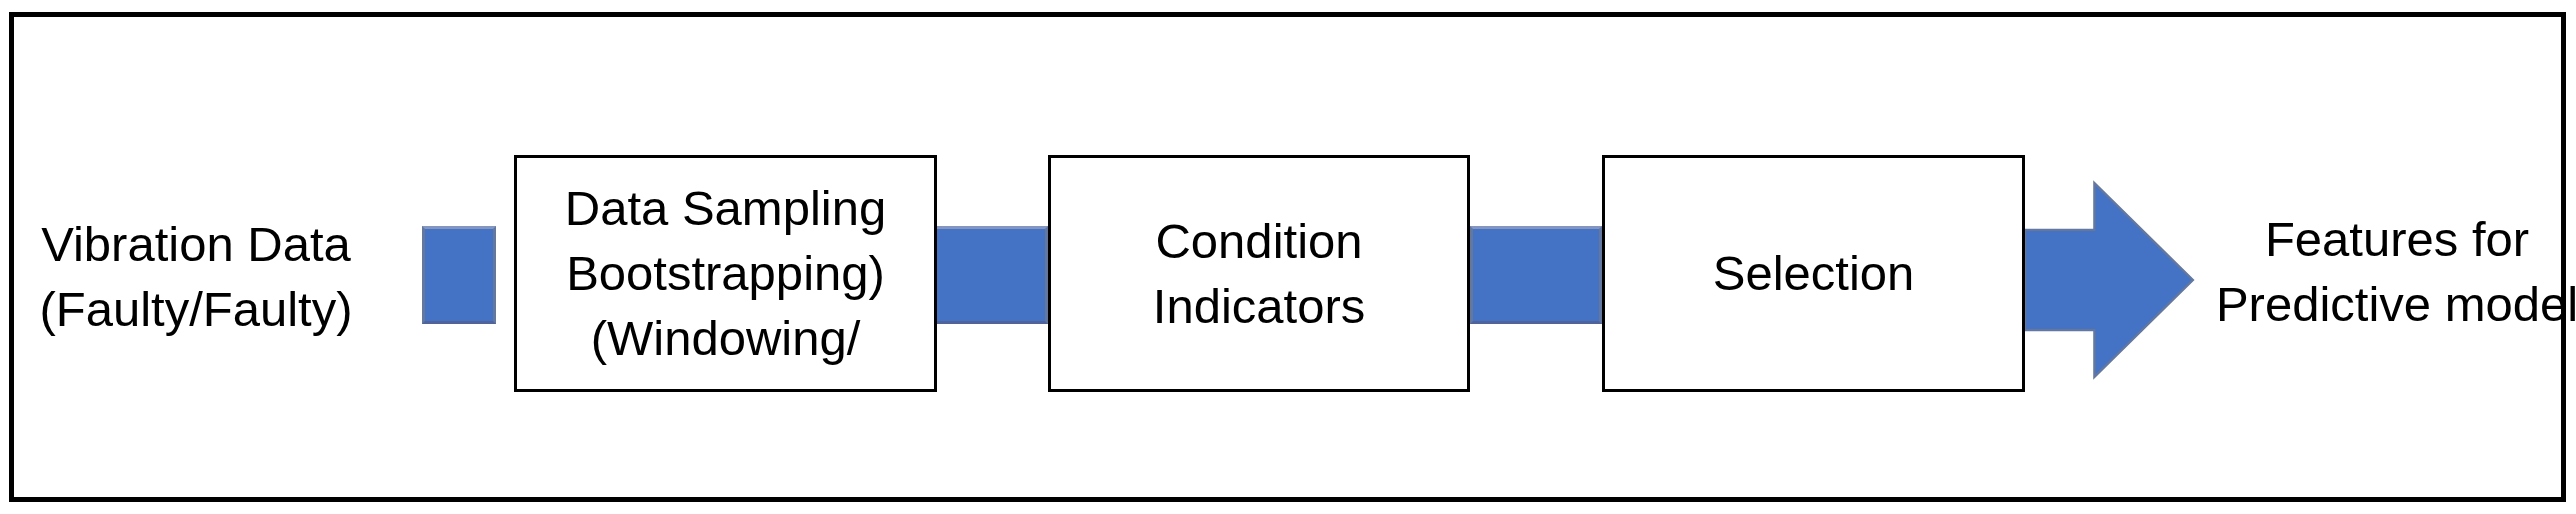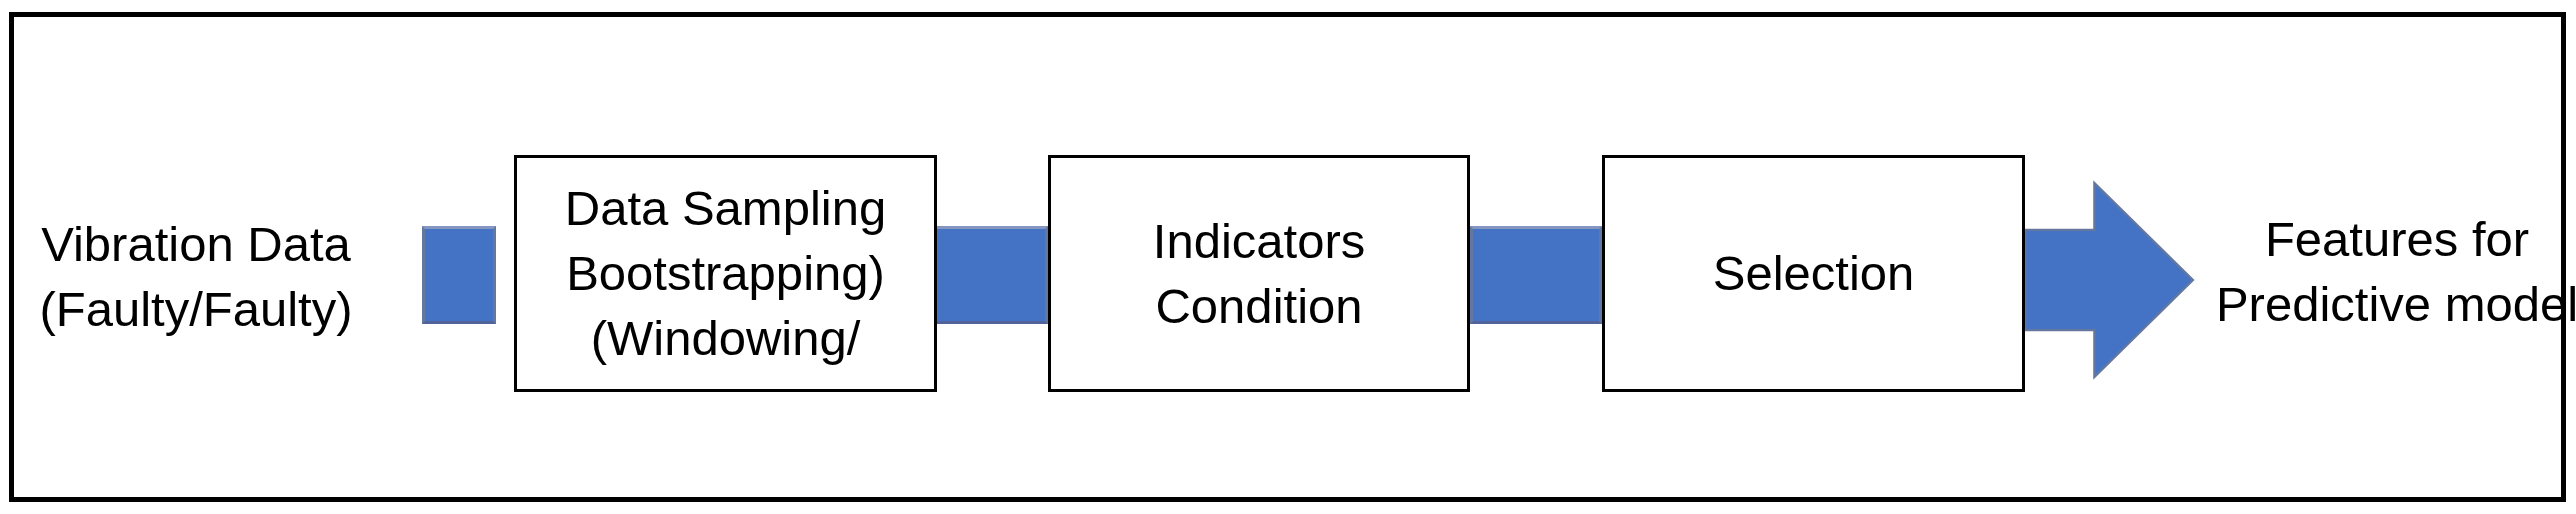--- a/index.html
+++ b/index.html
@@ -63,22 +63,22 @@
 
   <div class="box b1">
     <div class="ln">Data Sampling</div>
     <div class="ln">Bootstrapping)</div>
     <div class="ln">(Windowing/</div>
   </div>
 
   <div class="connector c2"></div>
 
   <div class="box b2">
+    <div class="ln">Condition</div>
     <div class="ln">Indicators</div>
-    <div class="ln">Condition</div>
   </div>
 
   <div class="connector c3"></div>
 
   <div class="box b3">
     <div class="ln">Selection</div>
   </div>
 
   <svg class="arrow" viewBox="0 0 226 262" xmlns="http://www.w3.org/2000/svg" aria-hidden="true">
     <polygon points="4,66 94,66 94,5 222,131 94,257 94,196 4,196" fill="var(--accent)" stroke="var(--accent-edge)" stroke-width="3" stroke-linejoin="miter"></polygon>

